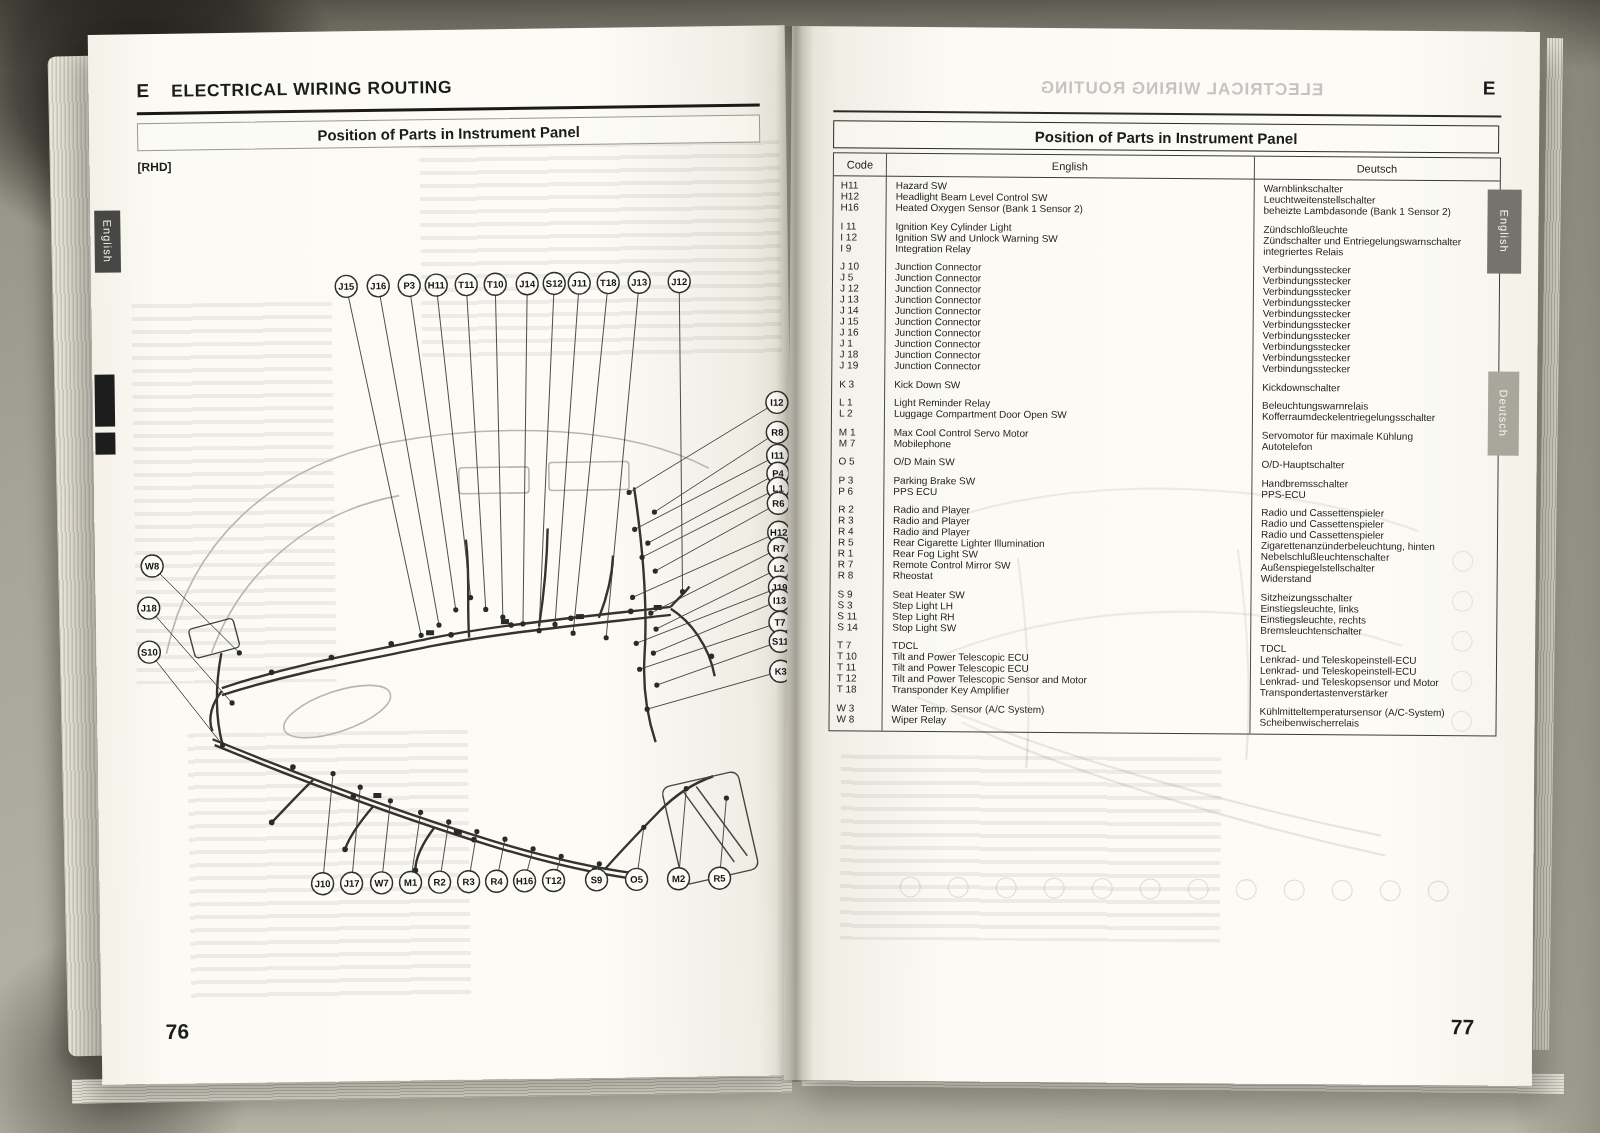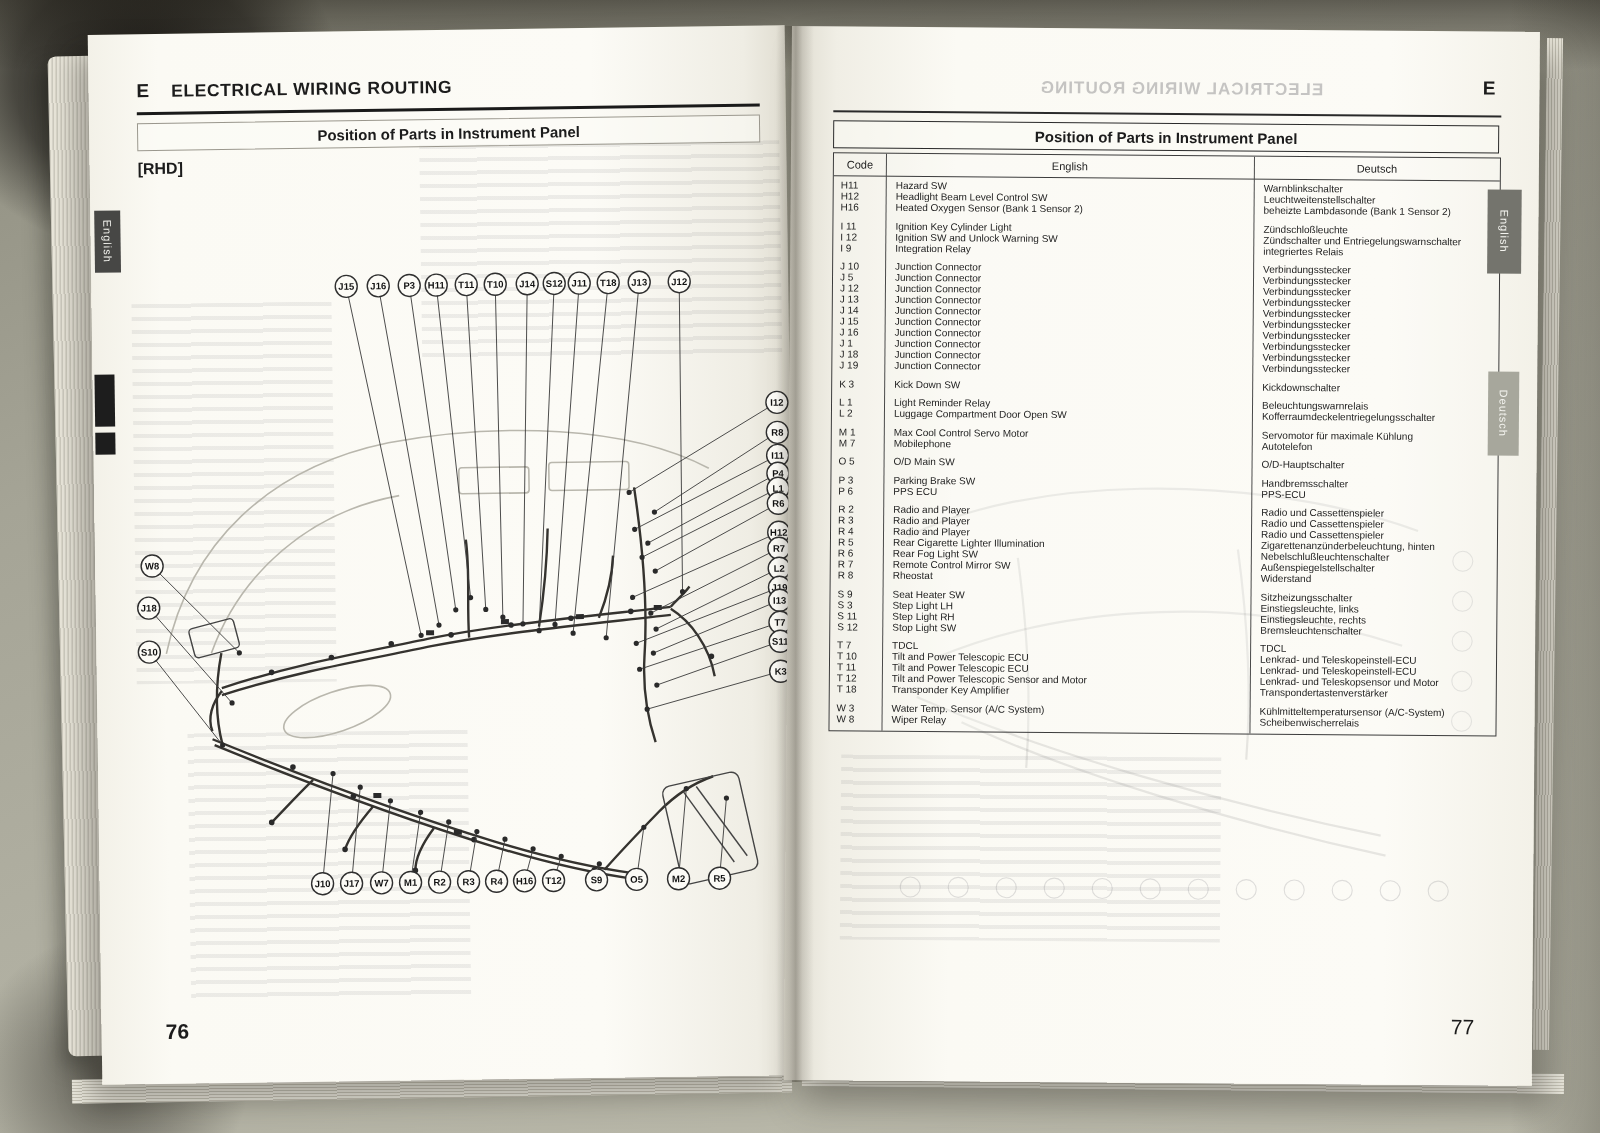--- a/index.html
+++ b/index.html
@@ -44,21 +44,21 @@
   .rp-ghost-d{left:55px;top:728px;width:380px;height:185px;}
   .rp-ghost-svg{position:absolute;left:30px;top:380px;width:690px;height:560px;z-index:1;}
 
   .lp-header{position:absolute;top:46px;left:48px;z-index:3;display:flex;gap:22px;align-items:baseline;}
   .lp-header .code{font-size:19px;font-weight:bold;}
   .lp-header .title{font-size:17.5px;font-weight:bold;letter-spacing:.6px;}
   .lp-rule{position:absolute;top:78px;left:48px;right:26px;height:3px;background:#1a1a1a;z-index:3;}
   .titlebox{position:absolute;display:flex;align-items:center;justify-content:center;
     font-weight:bold;font-size:15px;z-index:3;}
   .lp-titlebox{top:89px;left:48px;right:26px;height:26px;border:1px solid #9a978d;background:rgba(252,251,246,.55);}
-  .lp-rhd{position:absolute;top:126px;left:48px;font-weight:bold;font-size:16px;z-index:3;}
+  .lp-rhd{position:absolute;top:126px;left:48px;font-weight:bold;font-size:12px;z-index:3;}
   .lp-diagram{position:absolute;left:0;top:160px;width:697px;height:720px;z-index:2;}
   .lp-pagenum{position:absolute;left:64px;top:986px;font-size:21px;font-weight:bold;z-index:3;}
   .edge-tab{position:absolute;z-index:4;display:flex;align-items:center;justify-content:center;
     color:#f4f4ef;writing-mode:vertical-rl;text-orientation:mixed;font-size:11px;letter-spacing:1px;}
   .lp-tab{left:4px;top:176px;width:26px;height:62px;background:#474745;}
   .lp-mark1{position:absolute;left:2px;top:340px;width:20px;height:52px;background:#1d1d1d;z-index:4;}
   .lp-mark2{position:absolute;left:2px;top:398px;width:20px;height:22px;background:#1d1d1d;z-index:4;}
 
   .rp-ghost-title{position:absolute;top:50px;left:110px;width:560px;text-align:center;transform:scaleX(-1);
     font-weight:bold;font-size:17px;letter-spacing:1px;color:rgba(70,70,75,.30);z-index:2;}
@@ -71,21 +71,21 @@
   .hc0{width:52px;} .hc1{width:368px;} .hc2{flex:1;}
   .tbody{padding:3px 0 6px 0;}
   .trow{display:flex;height:11px;line-height:11px;font-size:10px;white-space:nowrap;}
   .tc{overflow:visible;}
   .tc0{width:52px;padding-left:7px;box-sizing:border-box;}
   .tc1{width:368px;padding-left:10px;box-sizing:border-box;}
   .tc2{flex:1;padding-left:10px;box-sizing:border-box;}
   .tgap{height:7.5px;}
   .sep{position:absolute;top:0;bottom:0;width:1px;background:#4a4a4a;}
   .sep1{left:52px;} .sep2{left:420px;}
-  .rp-pagenum{position:absolute;top:984px;right:58px;font-size:21px;font-weight:normal;z-index:3;}
+  .rp-pagenum{position:absolute;top:984px;right:58px;font-size:21px;font-weight:bold;z-index:3;}
   .rp-tab-en{left:697px;top:158px;width:34px;height:84px;background:#74746d;}
   .rp-tab-de{left:699px;top:340px;width:31px;height:84px;background:#a7a79c;}
 </style>
 </head>
 <body>
 
 <div class="scene">
   <div class="vtl"></div>
   <div class="vtop"></div>
   <div class="vbl"></div>
@@ -621,21 +621,21 @@
               <div class="tc tc0">R 4</div>
               <div class="tc tc1">Radio and Player</div>
               <div class="tc tc2">Radio und Cassettenspieler</div>
             </div>
             <div class="trow">
               <div class="tc tc0">R 5</div>
               <div class="tc tc1">Rear Cigarette Lighter Illumination</div>
               <div class="tc tc2">Zigarettenanzünderbeleuchtung, hinten</div>
             </div>
             <div class="trow">
-              <div class="tc tc0">R 6</div>
+              <div class="tc tc0">R 1</div>
               <div class="tc tc1">Rear Fog Light SW</div>
               <div class="tc tc2">Nebelschlußleuchtenschalter</div>
             </div>
             <div class="trow">
               <div class="tc tc0">R 7</div>
               <div class="tc tc1">Remote Control Mirror SW</div>
               <div class="tc tc2">Außenspiegelstellschalter</div>
             </div>
             <div class="trow">
               <div class="tc tc0">R 8</div>
@@ -652,21 +652,21 @@
               <div class="tc tc0">S 3</div>
               <div class="tc tc1">Step Light LH</div>
               <div class="tc tc2">Einstiegsleuchte, links</div>
             </div>
             <div class="trow">
               <div class="tc tc0">S 11</div>
               <div class="tc tc1">Step Light RH</div>
               <div class="tc tc2">Einstiegsleuchte, rechts</div>
             </div>
             <div class="trow">
-              <div class="tc tc0">S 12</div>
+              <div class="tc tc0">S 14</div>
               <div class="tc tc1">Stop Light SW</div>
               <div class="tc tc2">Bremsleuchtenschalter</div>
             </div>
             <div class="tgap"></div>
             <div class="trow">
               <div class="tc tc0">T 7</div>
               <div class="tc tc1">TDCL</div>
               <div class="tc tc2">TDCL</div>
             </div>
             <div class="trow">

